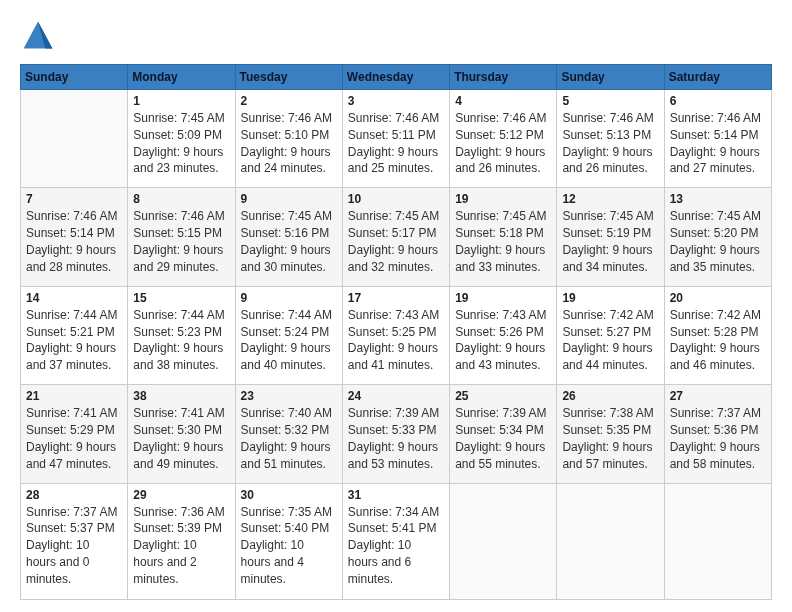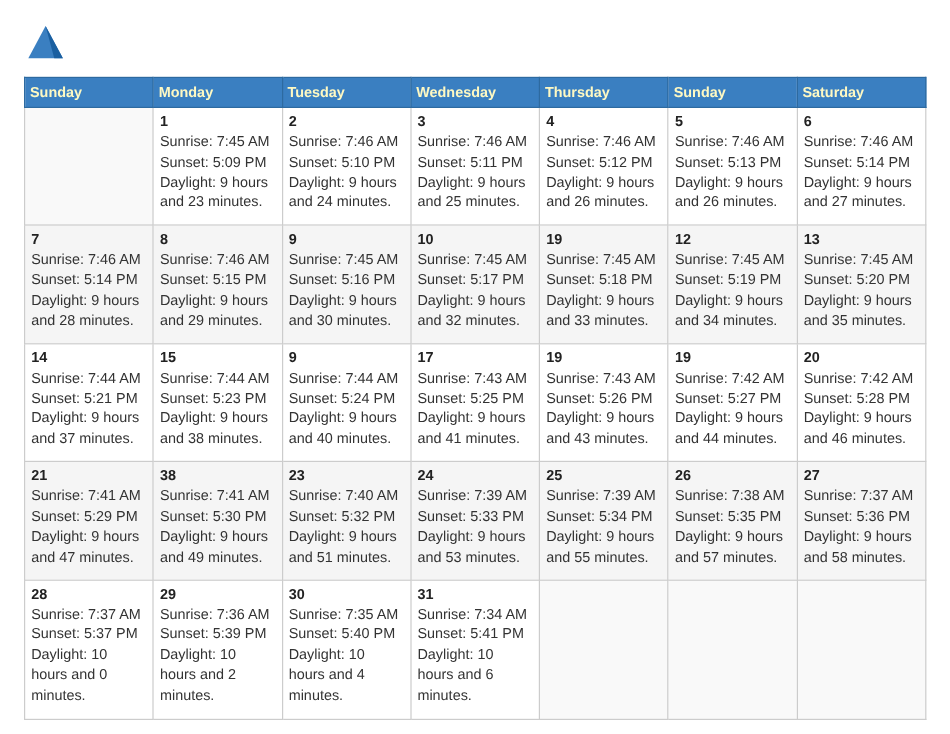--- a/index.html
+++ b/index.html
@@ -62,21 +62,21 @@
     }
     .calendar {
       flex: 1;
       border: 1px solid #ccc;
       border-collapse: collapse;
       width: 100%;
       table-layout: fixed;
     }
     .calendar th {
       background: #3a7fc1;
-      color: #fef9c3;
+      color: #0f172a;
       font-size: 12px;
       font-weight: bold;
       padding: 5px 4px;
       text-align: left;
       border: 1px solid #2d6aa0;
     }
     .calendar td {
       border: 1px solid #ccc;
       vertical-align: top;
       padding: 4px 5px;

